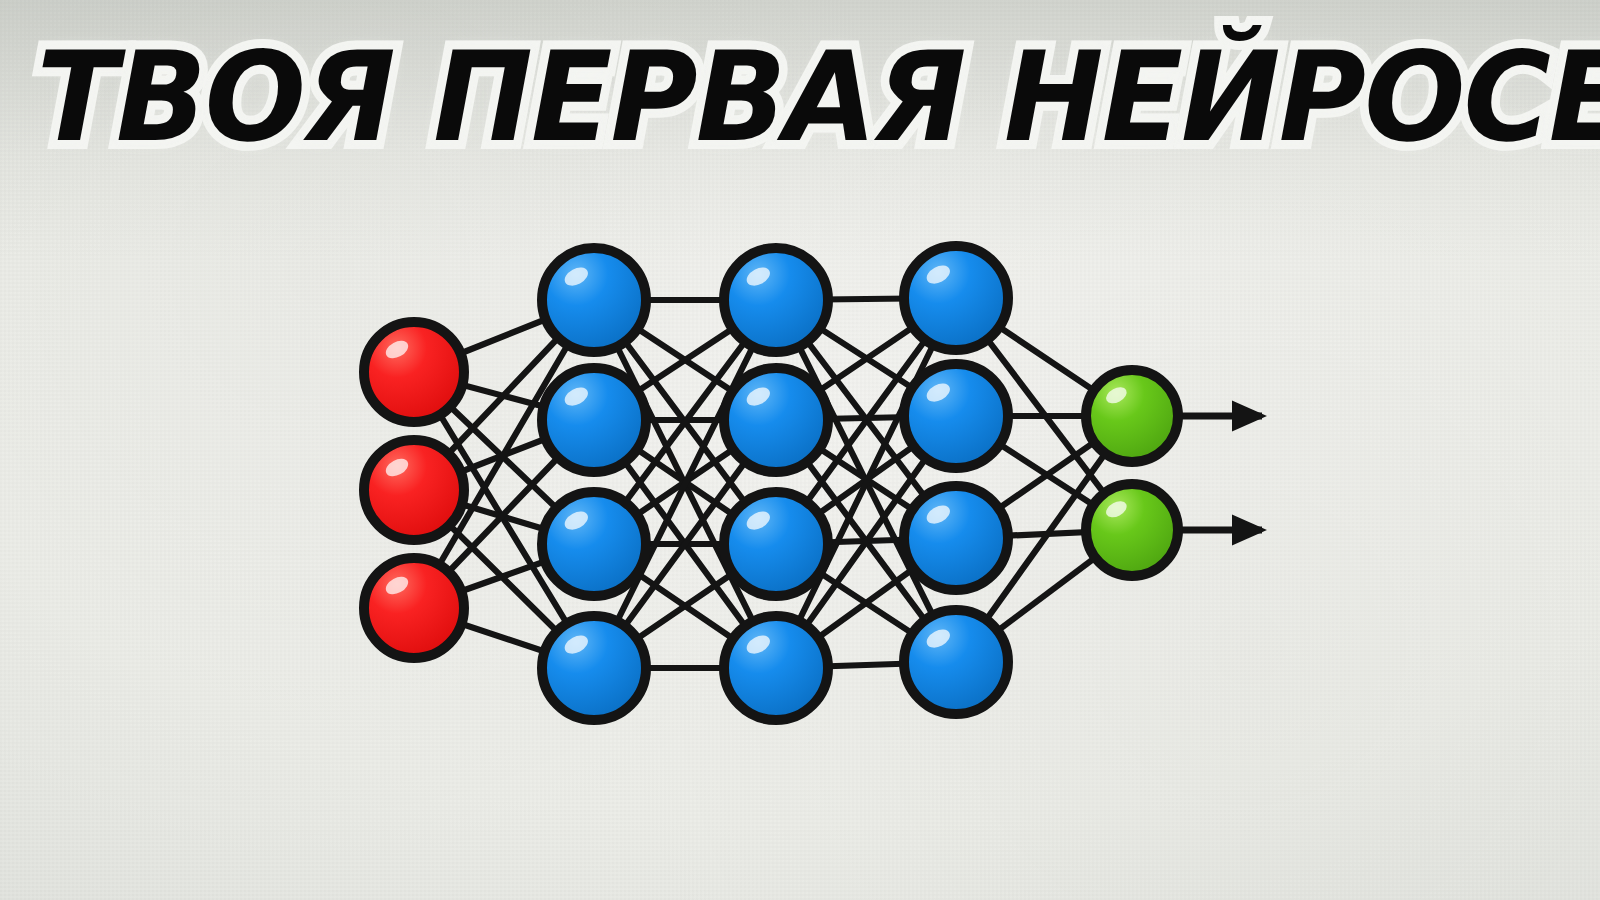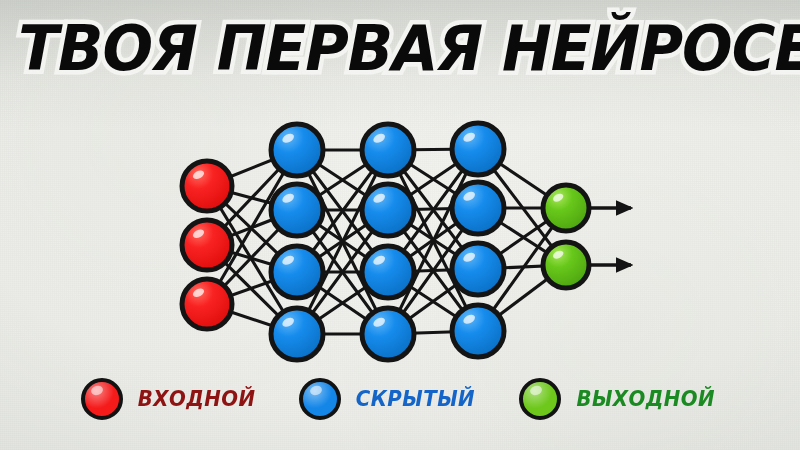--- a/index.html
+++ b/index.html
@@ -239,27 +239,13 @@
         <ellipse cx="469.16" cy="257.3" rx="6.24" ry="3.9" fill="rgba(255,255,255,0.72)" transform="rotate(-28 469.16 257.3)"></ellipse>
         <circle cx="478" cy="331" r="26" fill="url(#gl-blue)" stroke="#141414" stroke-width="5"></circle>
         <ellipse cx="469.16" cy="319.3" rx="6.24" ry="3.9" fill="rgba(255,255,255,0.72)" transform="rotate(-28 469.16 319.3)"></ellipse>
         <circle cx="566" cy="208" r="23" fill="url(#gl-green)" stroke="#141414" stroke-width="5"></circle>
         <ellipse cx="558.18" cy="197.65" rx="5.52" ry="3.4499999999999997" fill="rgba(255,255,255,0.72)" transform="rotate(-28 558.18 197.65)"></ellipse>
         <circle cx="566" cy="265" r="23" fill="url(#gl-green)" stroke="#141414" stroke-width="5"></circle>
         <ellipse cx="558.18" cy="254.65" rx="5.52" ry="3.4499999999999997" fill="rgba(255,255,255,0.72)" transform="rotate(-28 558.18 254.65)"></ellipse>
       </g>
   </svg>
 
-  <div id="legend">
-    <div class="legend-item">
-      <span class="legend-dot" style="background: radial-gradient(circle at 34% 26%, rgba(255, 255, 255, 0.45), rgba(255, 255, 255, 0) 52%), rgb(245, 27, 27);"></span>
-      <span class="legend-label" style="color: rgb(142, 20, 20);">ВХОДНОЙ</span>
-    </div>
-    <div class="legend-item">
-      <span class="legend-dot" style="background: radial-gradient(circle at 34% 26%, rgba(255, 255, 255, 0.45), rgba(255, 255, 255, 0) 52%), rgb(19, 134, 232);"></span>
-      <span class="legend-label" style="color: rgb(21, 101, 201);">СКРЫТЫЙ</span>
-    </div>
-    <div class="legend-item">
-      <span class="legend-dot" style="background: radial-gradient(circle at 34% 26%, rgba(255, 255, 255, 0.45), rgba(255, 255, 255, 0) 52%), rgb(110, 200, 28);"></span>
-      <span class="legend-label" style="color: rgb(28, 138, 34);">ВЫХОДНОЙ</span>
-    </div>
-  </div>
 </div>
 
 </body></html>

